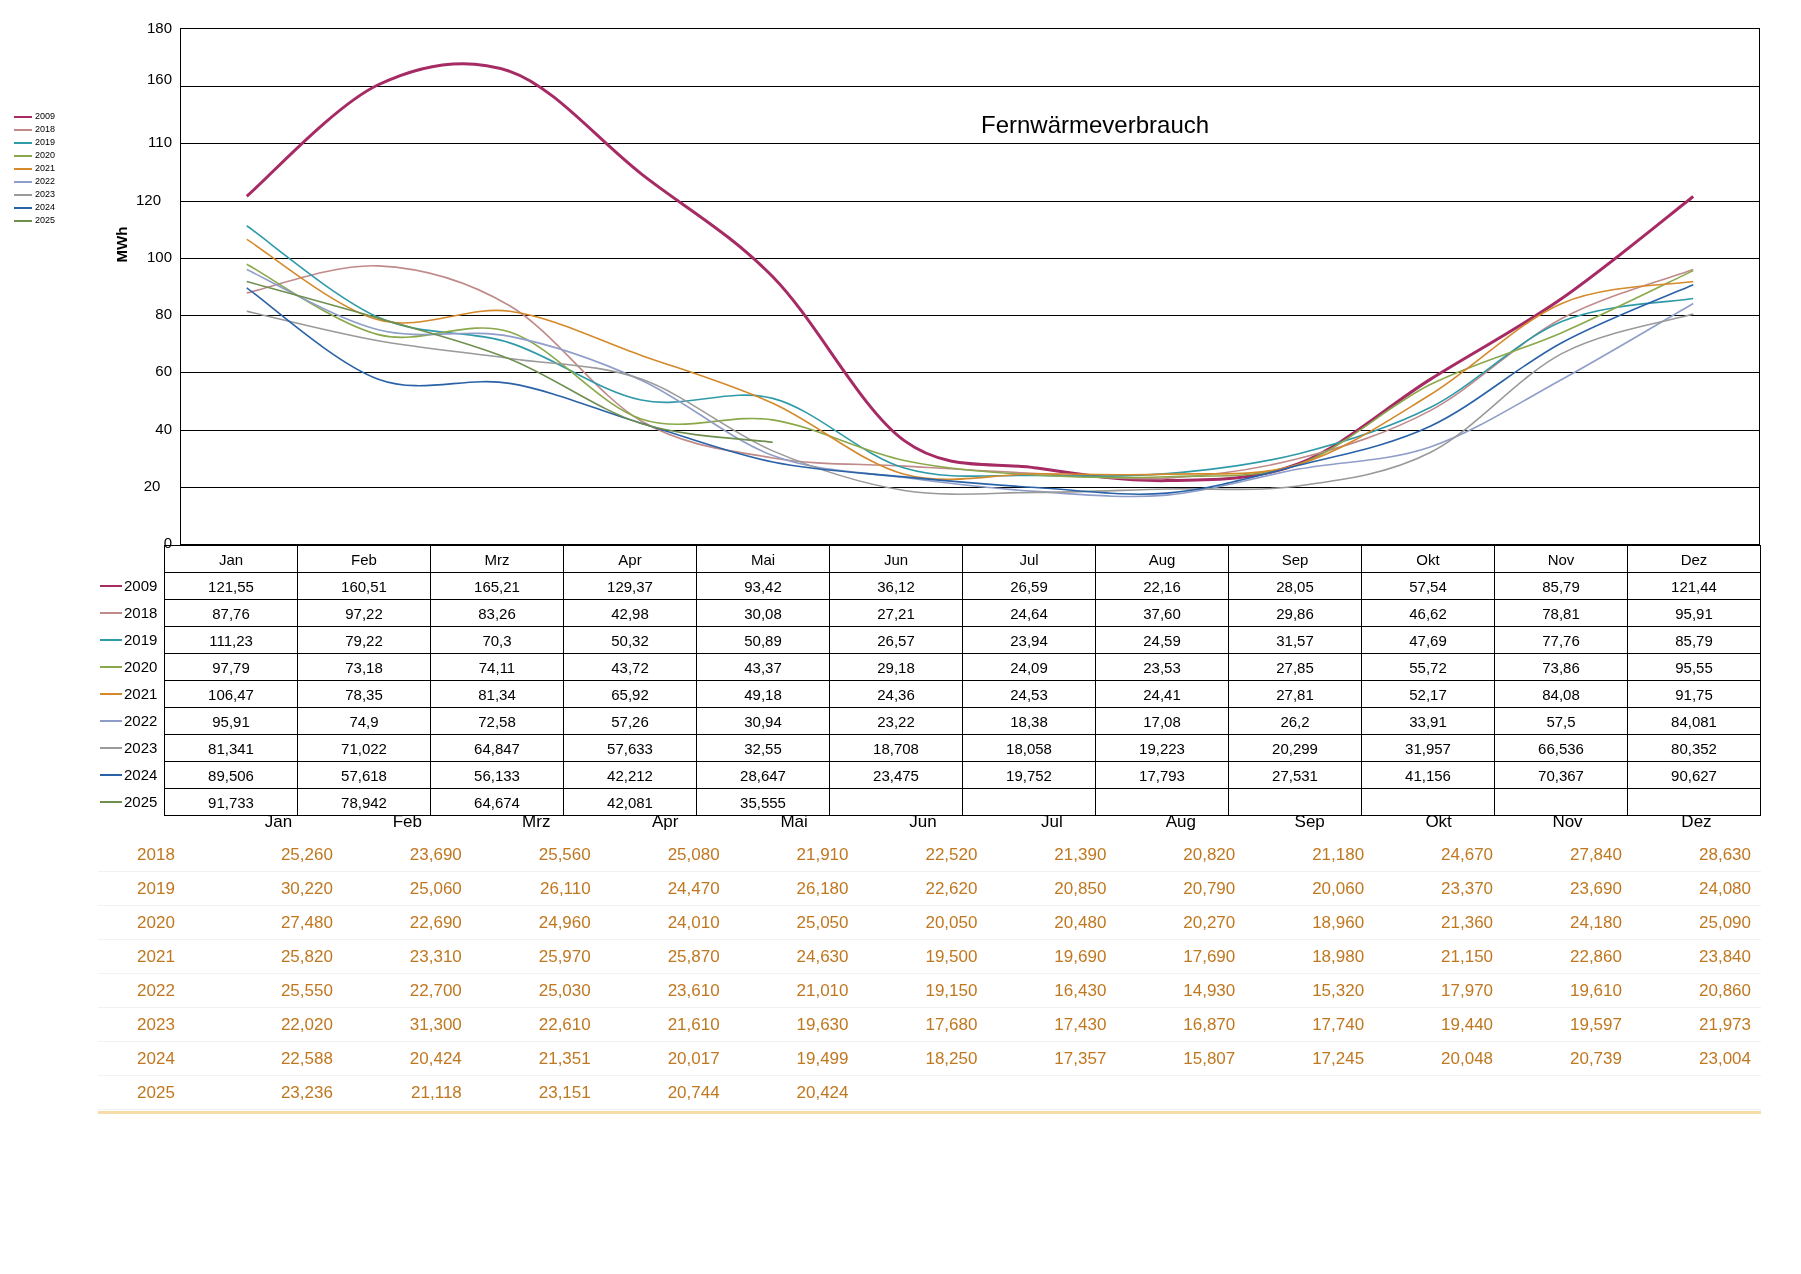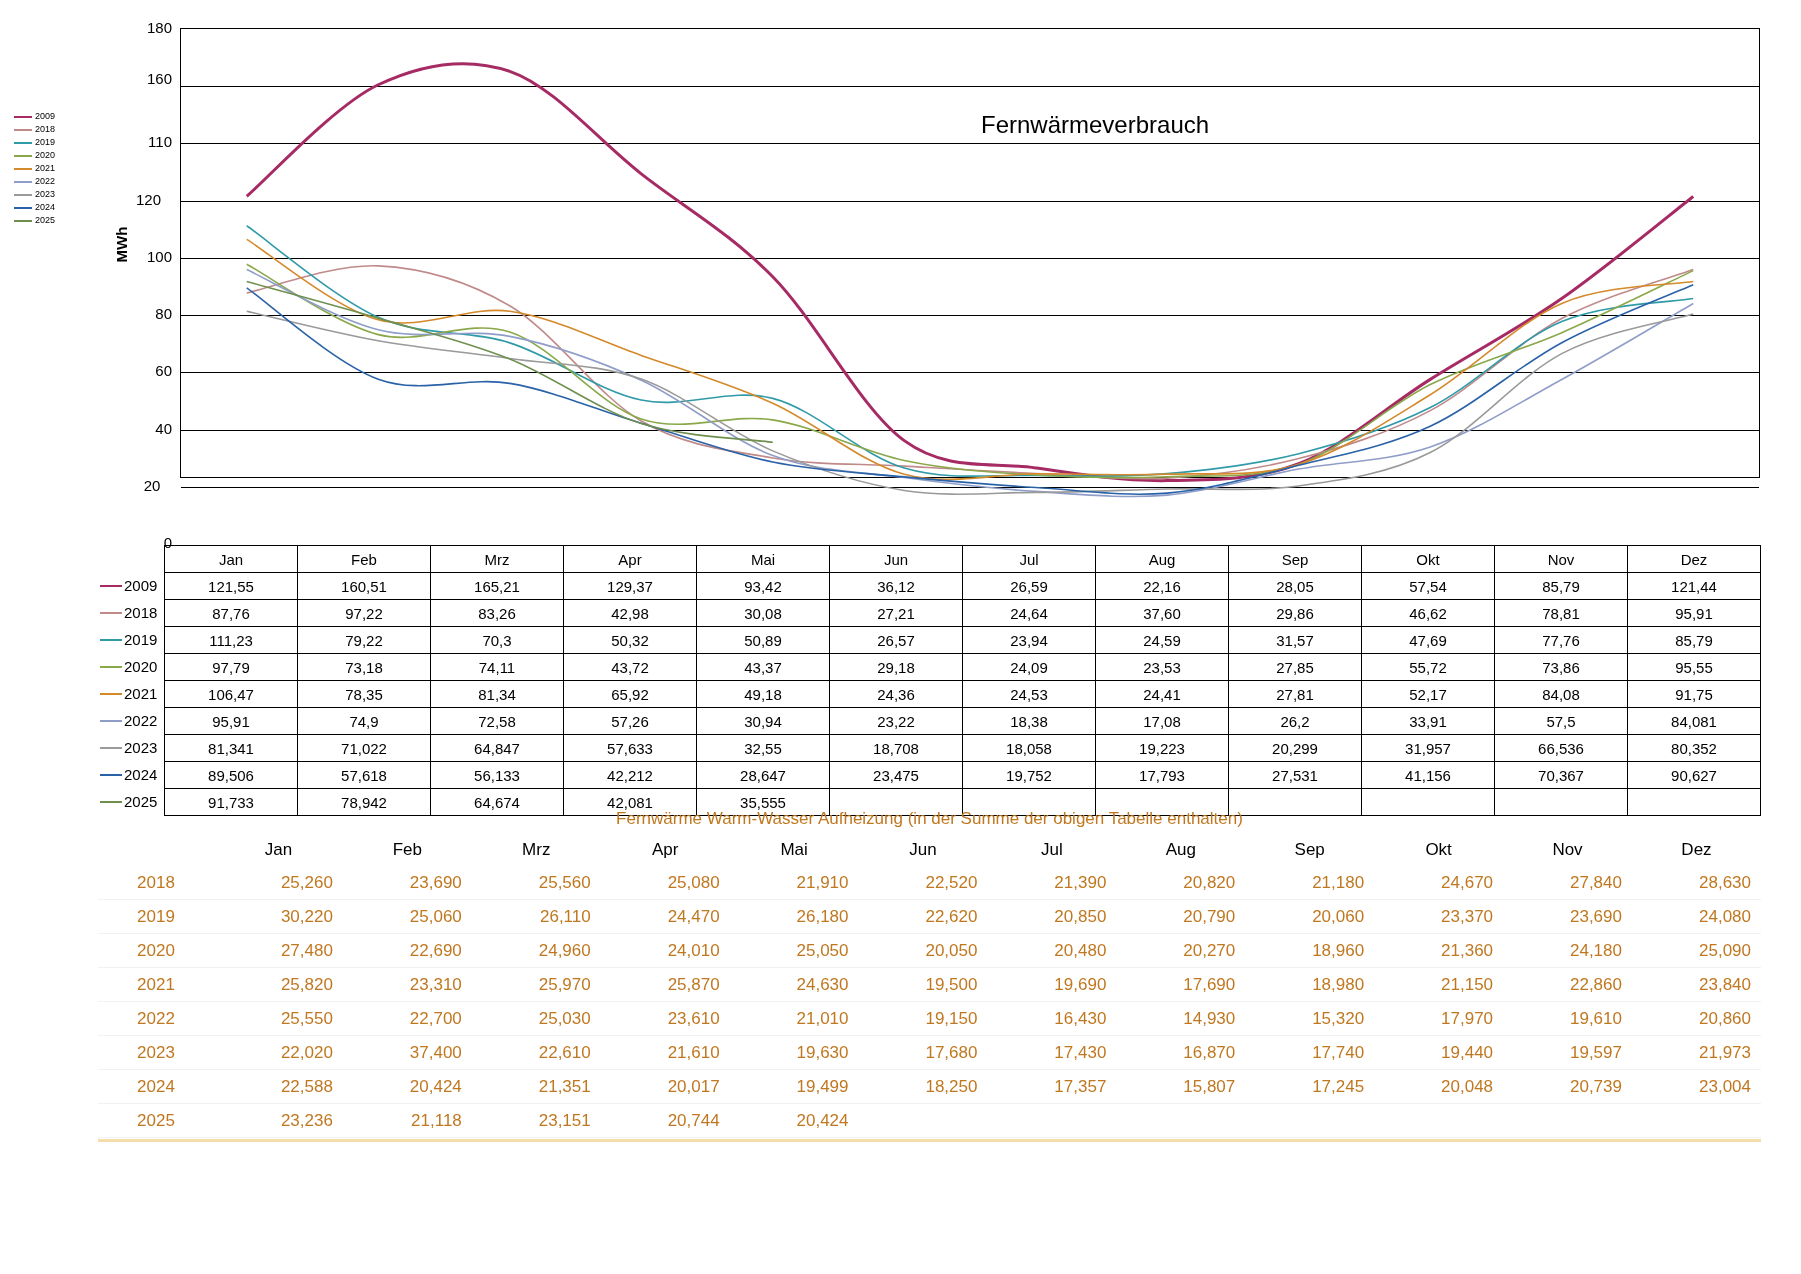--- a/index.html
+++ b/index.html
@@ -7,21 +7,21 @@
     width:1801px;height:1274px;background:#ffffff;
     font-family:"Liberation Sans", sans-serif;
     color:#000;
     overflow:hidden;
   }
   #root{position:relative;width:1801px;height:1274px;}
 
   
   #chart-wrap{position:absolute;left:0;top:0;width:1801px;height:555px;}
   #plot{
-    position:absolute;left:180px;top:28px;width:1580px;height:450px;
+    position:absolute;left:180px;top:28px;width:1580px;height:517px;
     border:1px solid #000;box-sizing:border-box;
   }
   .gridline{position:absolute;left:0;width:100%;height:1px;background:#000;}
   .ylab{
     position:absolute;right:1px;width:40px;text-align:right;
     font-size:15px;line-height:15px;color:#000;
   }
   #yaxis-title{
     position:absolute;left:104px;top:236px;
     font-size:15px;font-weight:bold;
@@ -338,23 +338,20 @@
           <td></td>
           <td></td>
           <td></td>
         </tr>
       </tbody>
   </table>
 
   <table id="t2">
     <tbody id="t2body">
         <tr>
-          <td class="banner" colspan="13">Fernwärme  Warm-Wasser Aufheizung (in der Summe der obigen Tabelle enthalten)</td>
-        </tr>
-        <tr>
           <td class="hdr" style="width: 96px;"></td>
           <td class="hdr">Jan</td>
           <td class="hdr">Feb</td>
           <td class="hdr">Mrz</td>
           <td class="hdr">Apr</td>
           <td class="hdr">Mai</td>
           <td class="hdr">Jun</td>
           <td class="hdr">Jul</td>
           <td class="hdr">Aug</td>
           <td class="hdr">Sep</td>
@@ -433,21 +430,21 @@
           <td class="val">16,430</td>
           <td class="val">14,930</td>
           <td class="val">15,320</td>
           <td class="val">17,970</td>
           <td class="val">19,610</td>
           <td class="val">20,860</td>
         </tr>
         <tr class="bandrow">
           <td class="yrcell">2023</td>
           <td class="val">22,020</td>
-          <td class="val">37,400</td>
+          <td class="val">31,300</td>
           <td class="val">22,610</td>
           <td class="val">21,610</td>
           <td class="val">19,630</td>
           <td class="val">17,680</td>
           <td class="val">17,430</td>
           <td class="val">16,870</td>
           <td class="val">17,740</td>
           <td class="val">19,440</td>
           <td class="val">19,597</td>
           <td class="val">21,973</td>

